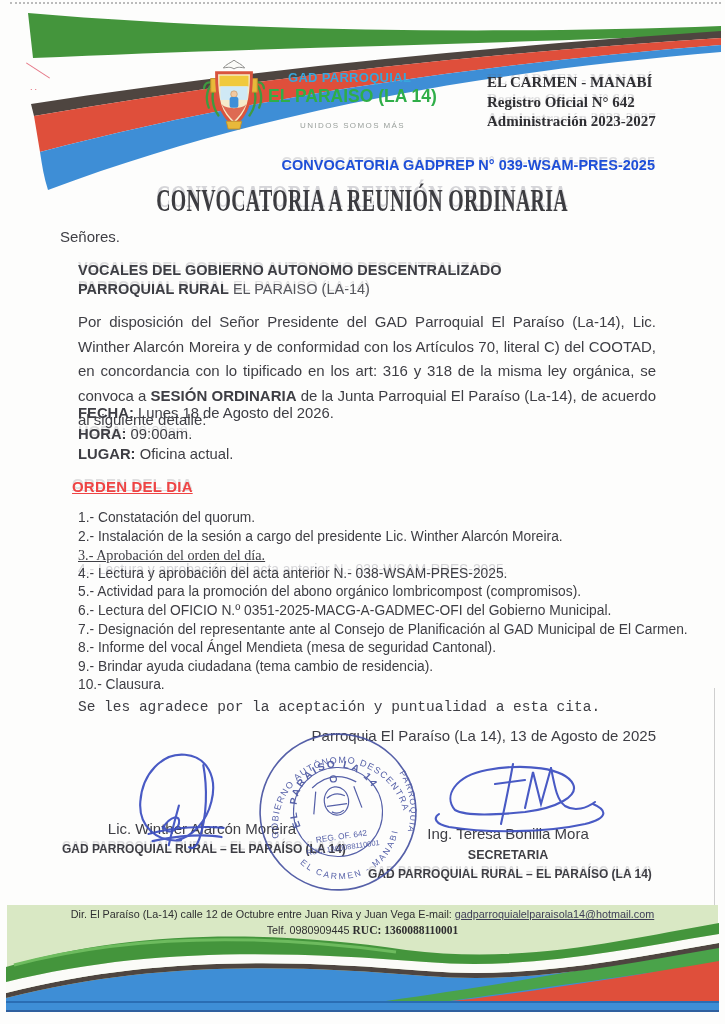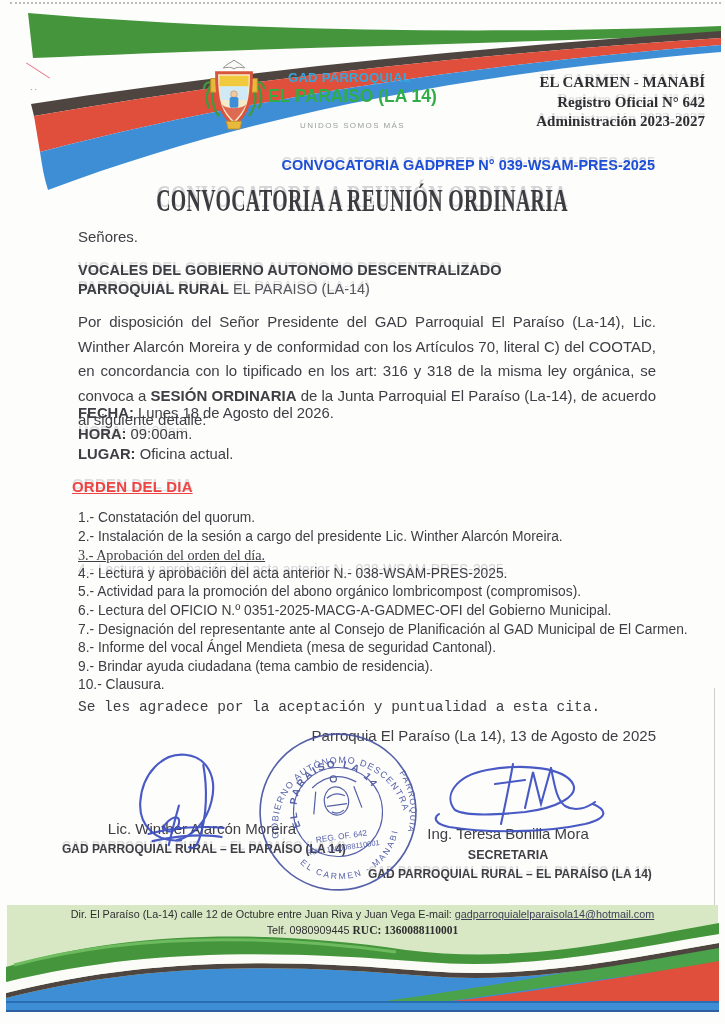--- a/index.html
+++ b/index.html
@@ -16,30 +16,30 @@
   .edge-line{position:absolute;left:714px;top:688px;width:1px;height:322px;background:#cfcfcf;}
   .ghost{text-shadow:0 -3px 0 rgba(98,98,110,.20);}
   .ghost-strong{text-shadow:0 -4px 0 rgba(98,98,112,.26);}
 
   
   .logo-crest{left:203px;top:57px;width:62px;height:82px;}
   .logo-text{left:268px;top:71px;line-height:1.05;}
   .logo-line1{font-weight:bold;font-size:13px;color:#36a7dc;letter-spacing:.3px;padding-left:20px;}
   .logo-line2{font-weight:bold;font-size:17.5px;color:#2fae48;margin-top:2px;}
   .logo-slogan{font-size:8px;color:#9aa09c;letter-spacing:1.4px;margin-top:17px;padding-left:32px;}
-  .office-block{left:487px;top:73px;width:218px;text-align:right;
+  .office-block{left:487px;top:73px;width:218px;text-align:left;
     font-family:"Liberation Serif",serif;font-weight:bold;font-size:15px;
     line-height:19.5px;color:#2f2f33;}
 
   
   .doc-ref{top:157px;right:70px;font-weight:bold;font-size:14.5px;color:#1d4ed8;}
   .doc-title{top:182px;left:0;right:0;text-align:center;color:#3c3c40;}
   .doc-title>span{display:inline-block;transform:scaleX(.62);transform-origin:center;
     font-family:"Liberation Serif",serif;font-weight:900;font-size:32px;letter-spacing:.5px;white-space:nowrap;}
-  .salutation{top:228px;left:78px;font-size:15px;}
+  .salutation{top:228px;left:60px;font-size:15px;}
   .addressee{top:261px;left:78px;font-size:14.5px;font-weight:bold;line-height:18.5px;color:#3d3e44;}
   .addressee .normal{font-weight:normal;color:#55565c;}
   .paragraph{top:310px;left:78px;width:578px;font-size:15px;line-height:24.5px;text-align:justify;color:#3e3e44;}
   .details{top:403px;left:78px;font-size:14.8px;line-height:20.5px;}
   .details b{font-weight:bold;}
   .agenda-title{top:478px;left:72px;font-size:15px;font-weight:bold;text-decoration:underline;letter-spacing:.2px;color:#ef4444;}
   .agenda{top:509px;left:78px;font-size:13.8px;line-height:18.6px;white-space:nowrap;}
   .agenda .serif-item{font-family:"Liberation Serif",serif;font-size:14.2px;text-decoration:underline;}
   .closing{top:699px;left:78px;font-size:14.5px;font-family:Liberation Mono, monospace;}
   .dateline{top:727px;left:78px;width:578px;text-align:right;font-size:15px;color:#3e3e44;}

